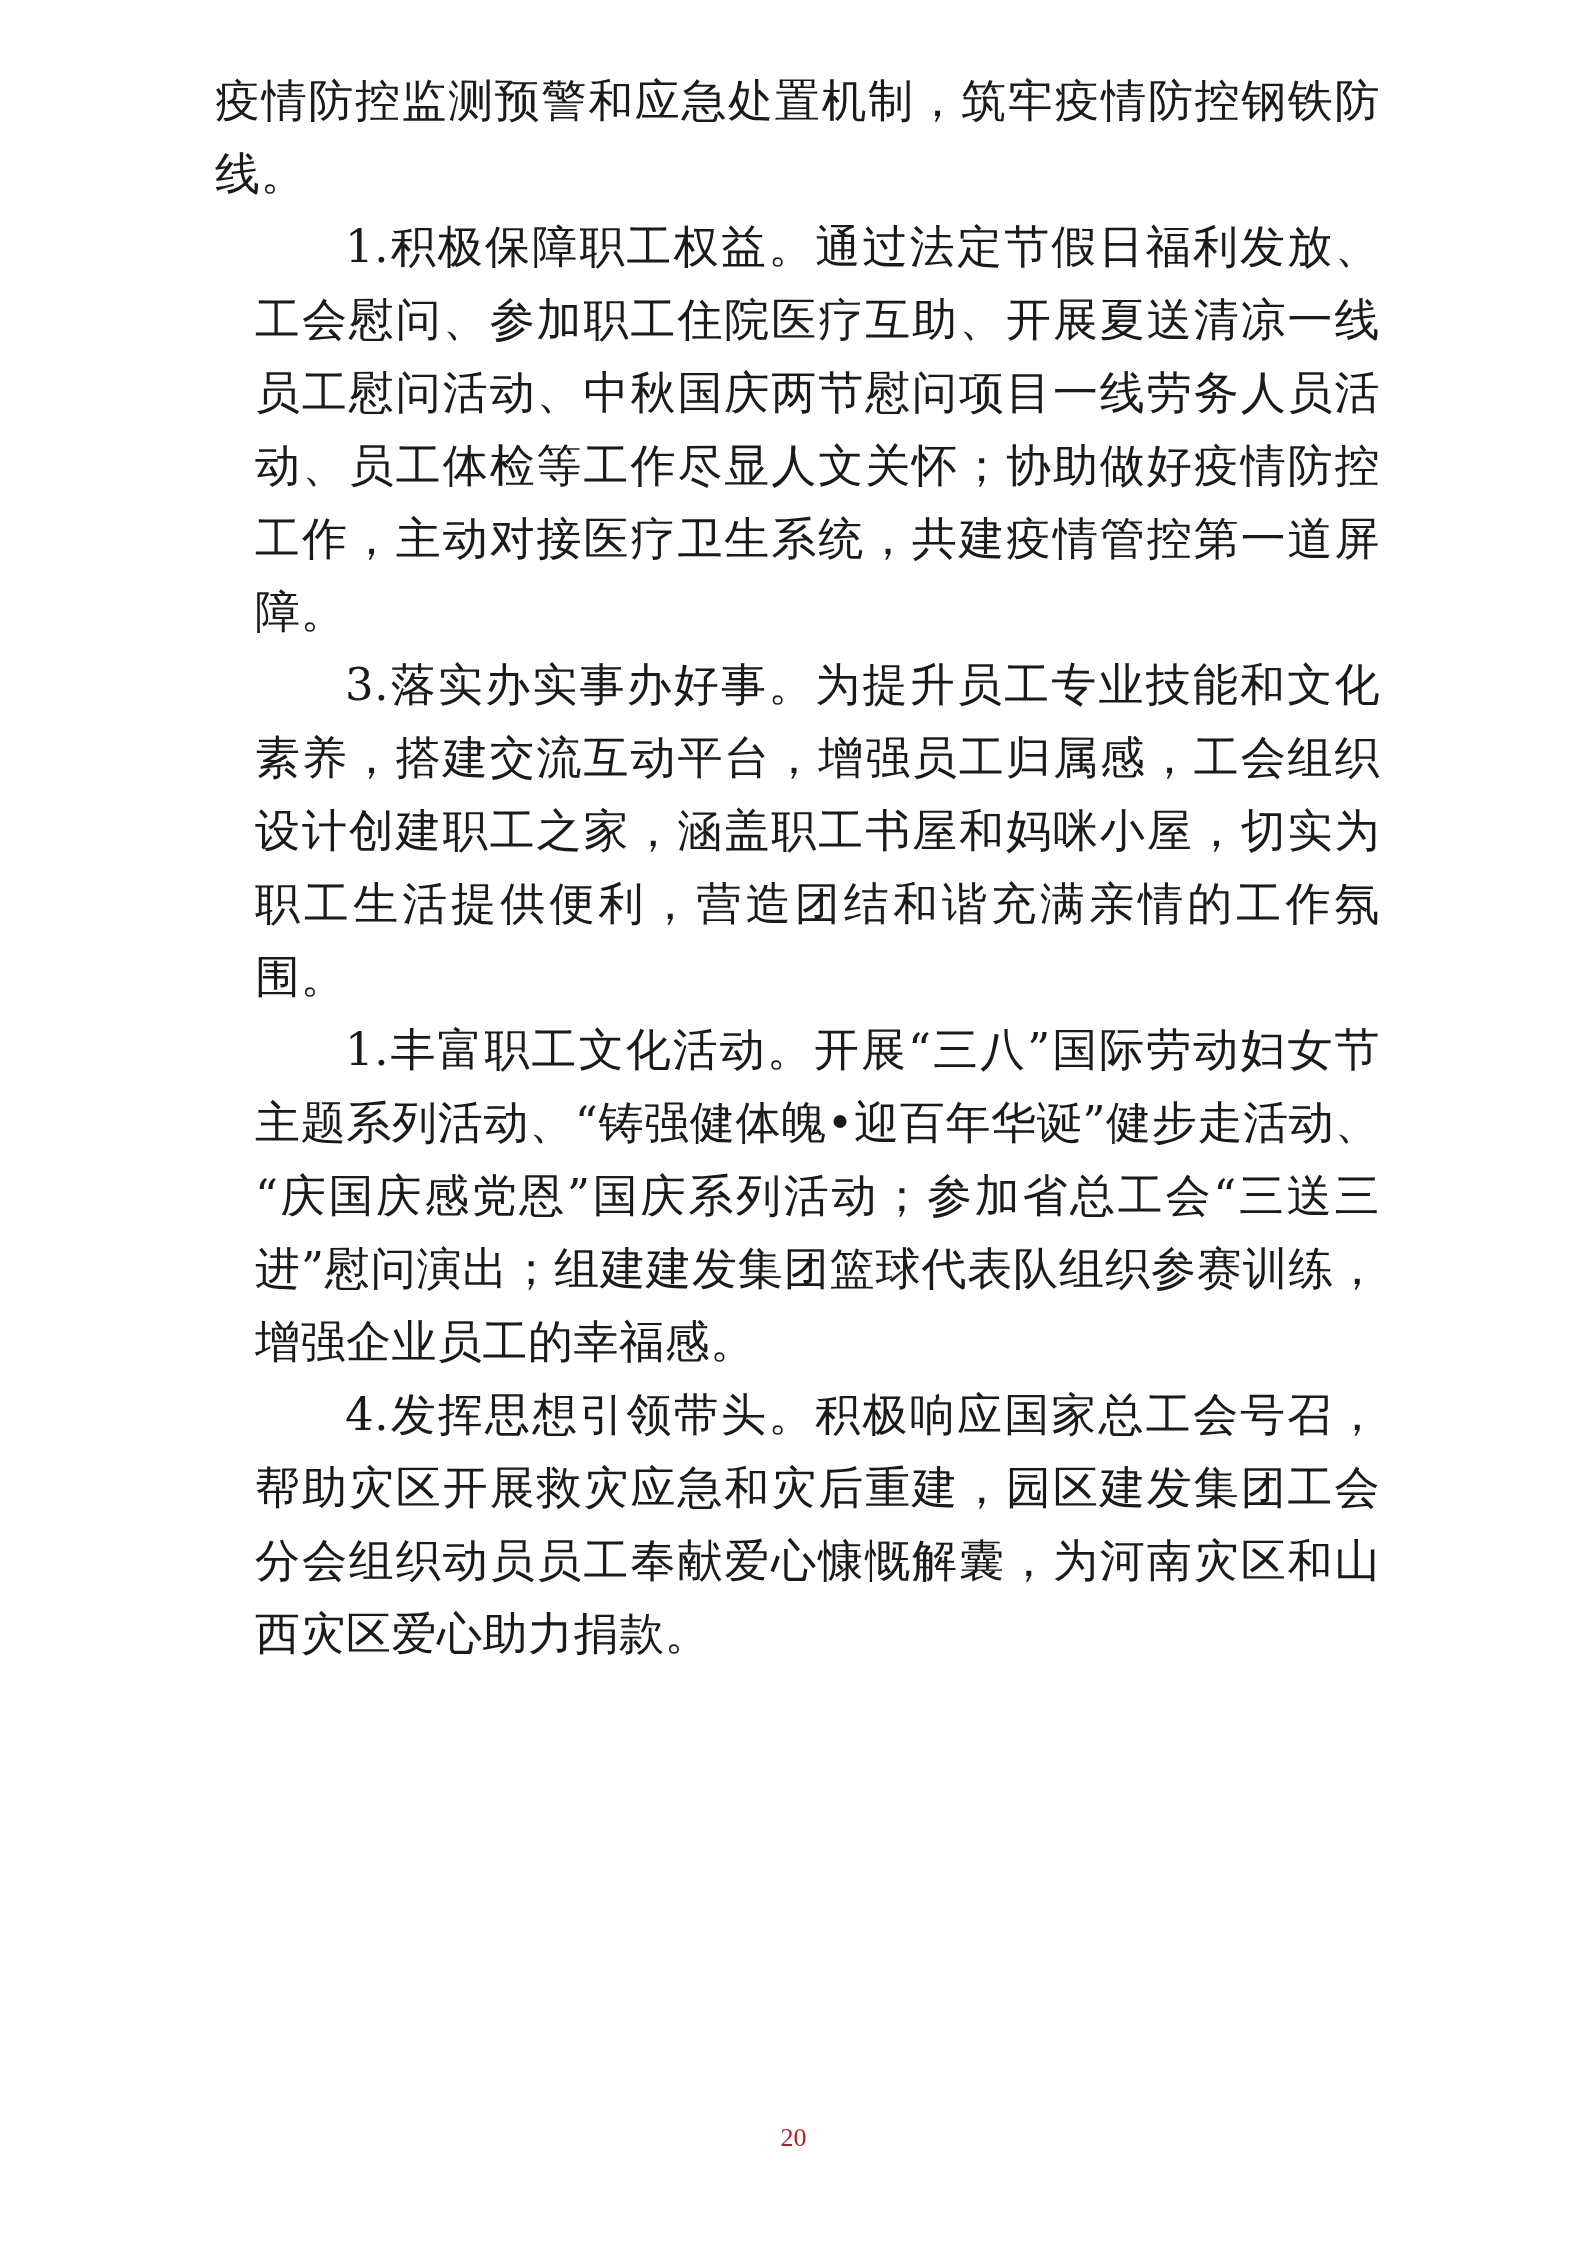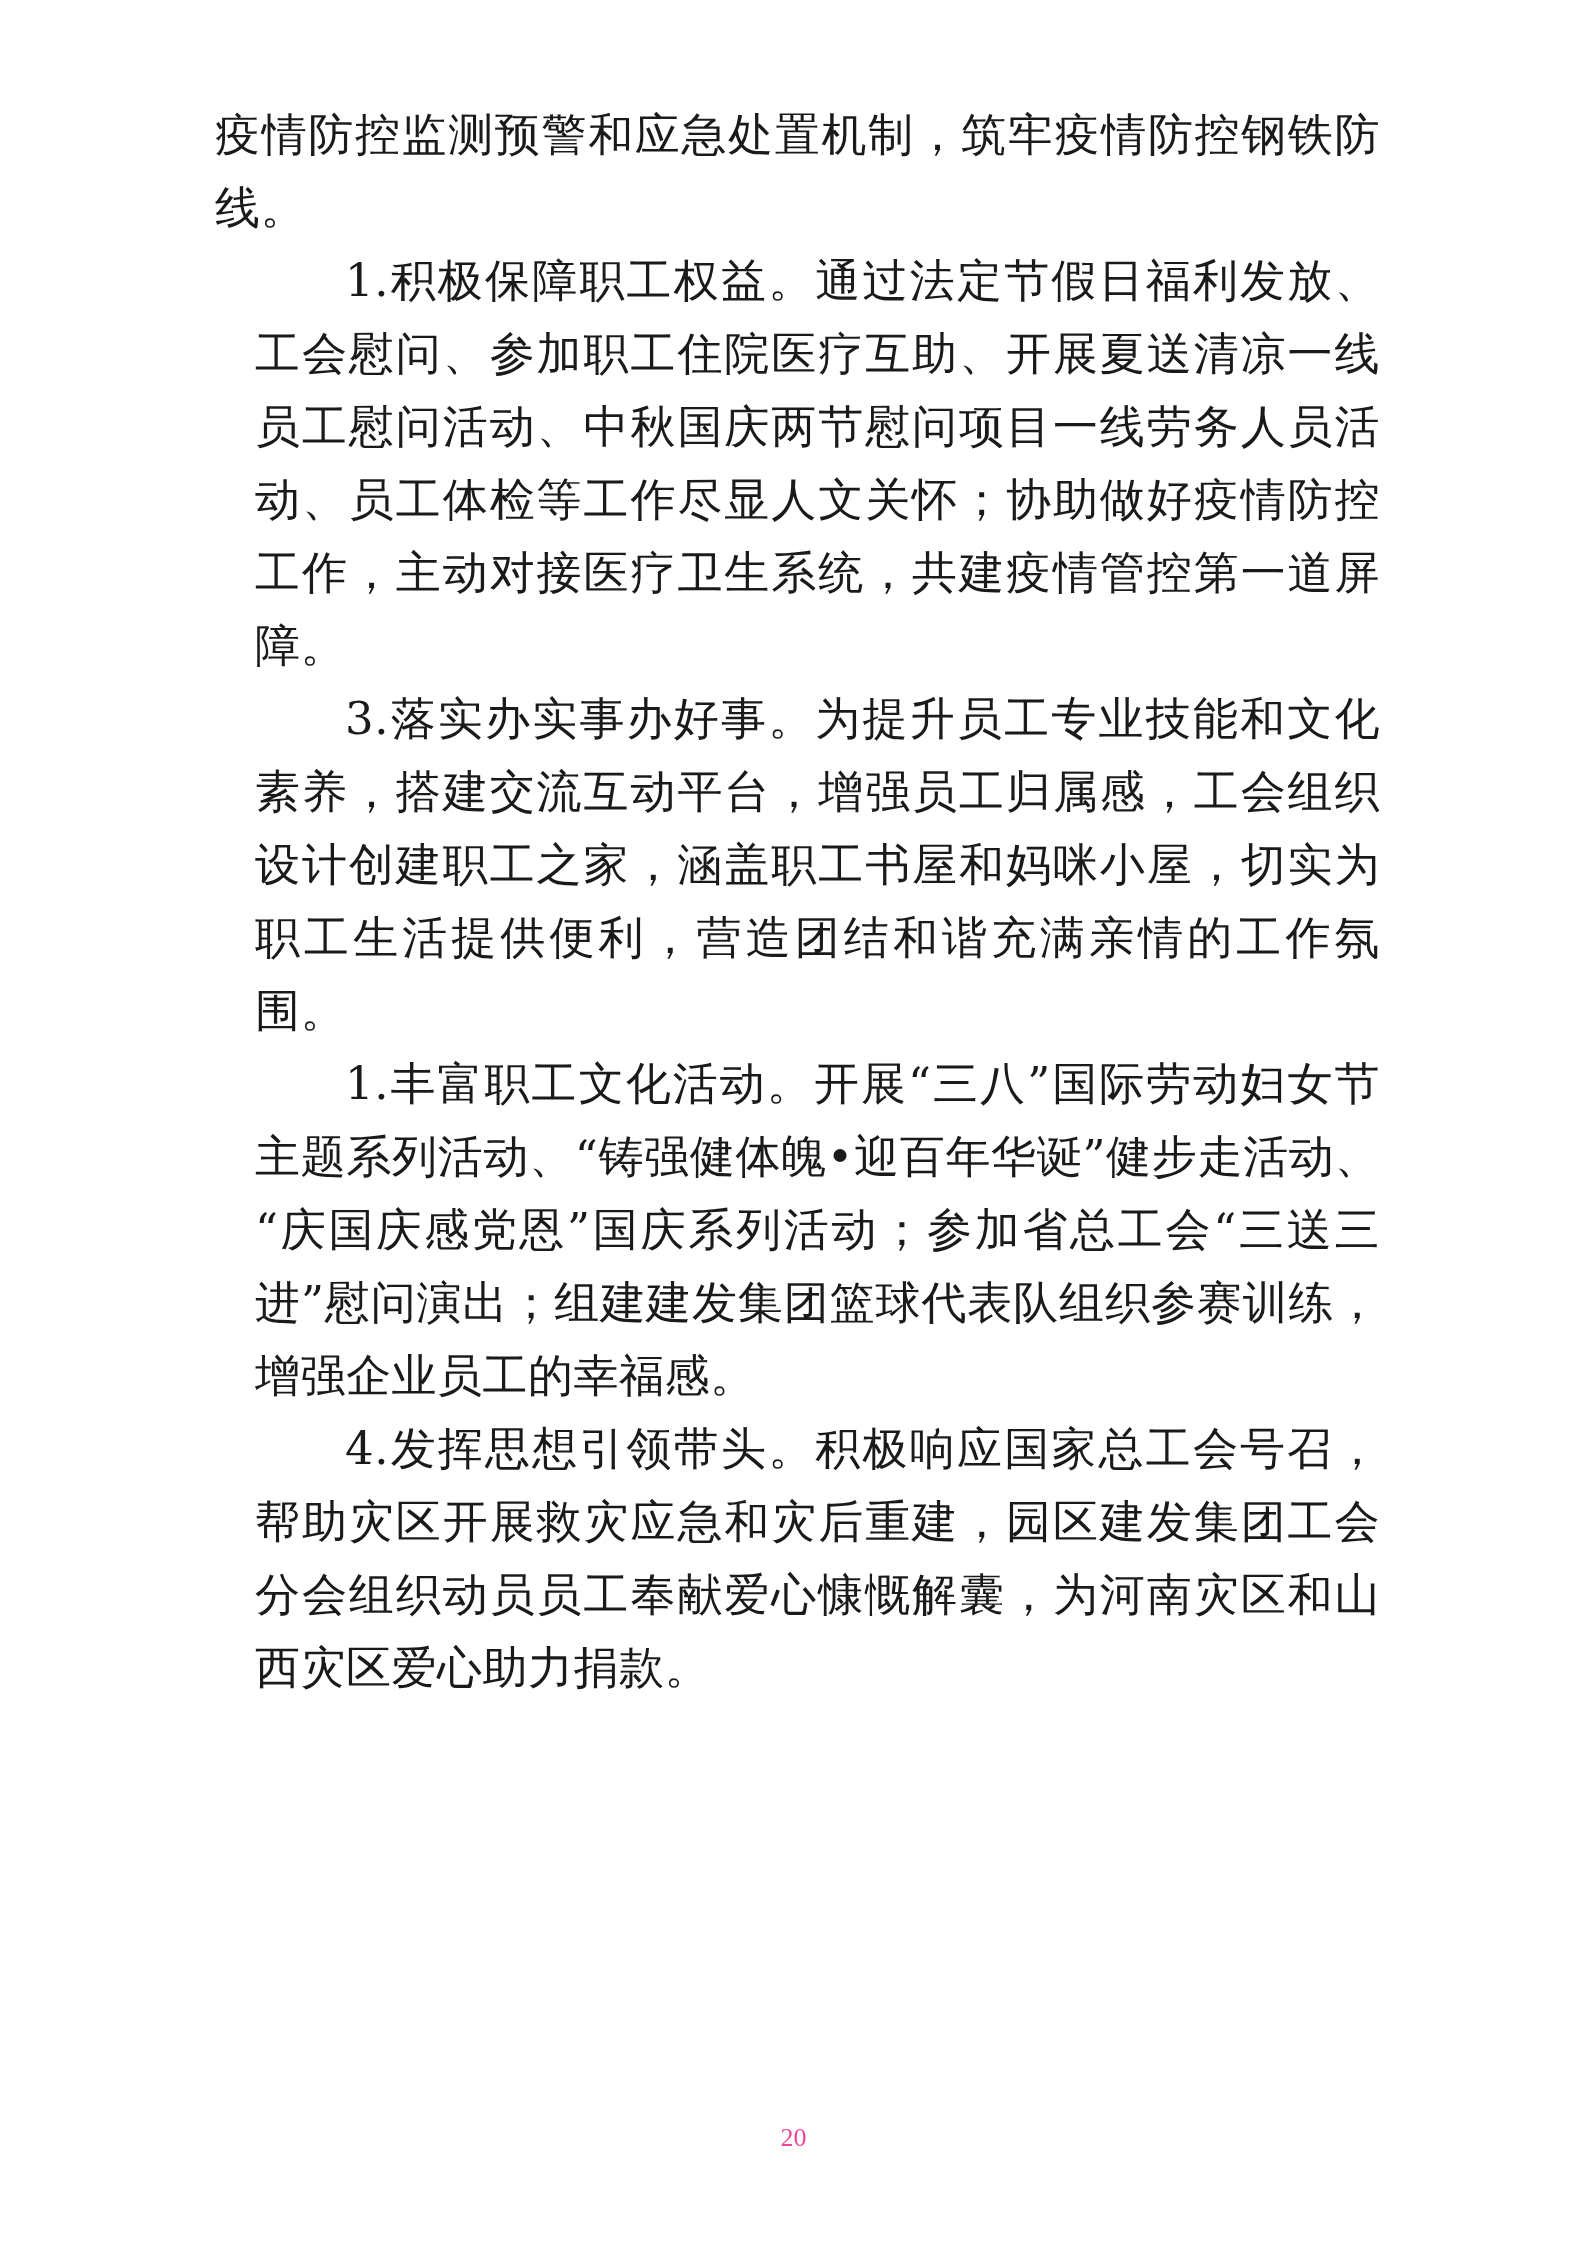--- a/index.html
+++ b/index.html
@@ -15,21 +15,21 @@
     position: relative;
     overflow: hidden;
   }
   .page {
     position: absolute;
     left: 0;
     top: 0;
     width: 1587px;
     height: 2245px;
     box-sizing: border-box;
-    padding: 98px 160px 60px 215px;
+    padding: 64px 160px 60px 215px;
   }
   .doc-body {
     width: 1165px;
   }
   .para {
     font-size: 45px;
     line-height: 73px;
     letter-spacing: 0.5px;
     text-align: justify;
     text-justify: inter-ideograph;
@@ -52,21 +52,21 @@
     letter-spacing: 1px;
   }
   .page-number {
     position: absolute;
     left: 0;
     right: 0;
     bottom: 92px;
     text-align: center;
     font-size: 26px;
     font-family: "Liberation Serif", serif;
-    color: #ec4899;
+    color: #b91c1c;
   }
 </style>
 </head>
 <body>
 
 <div class="page">
   <div class="doc-body">
 
     <p class="para continuation">疫情防控监测预警和应急处置机制，筑牢疫情防控钢铁防线。</p>
 

